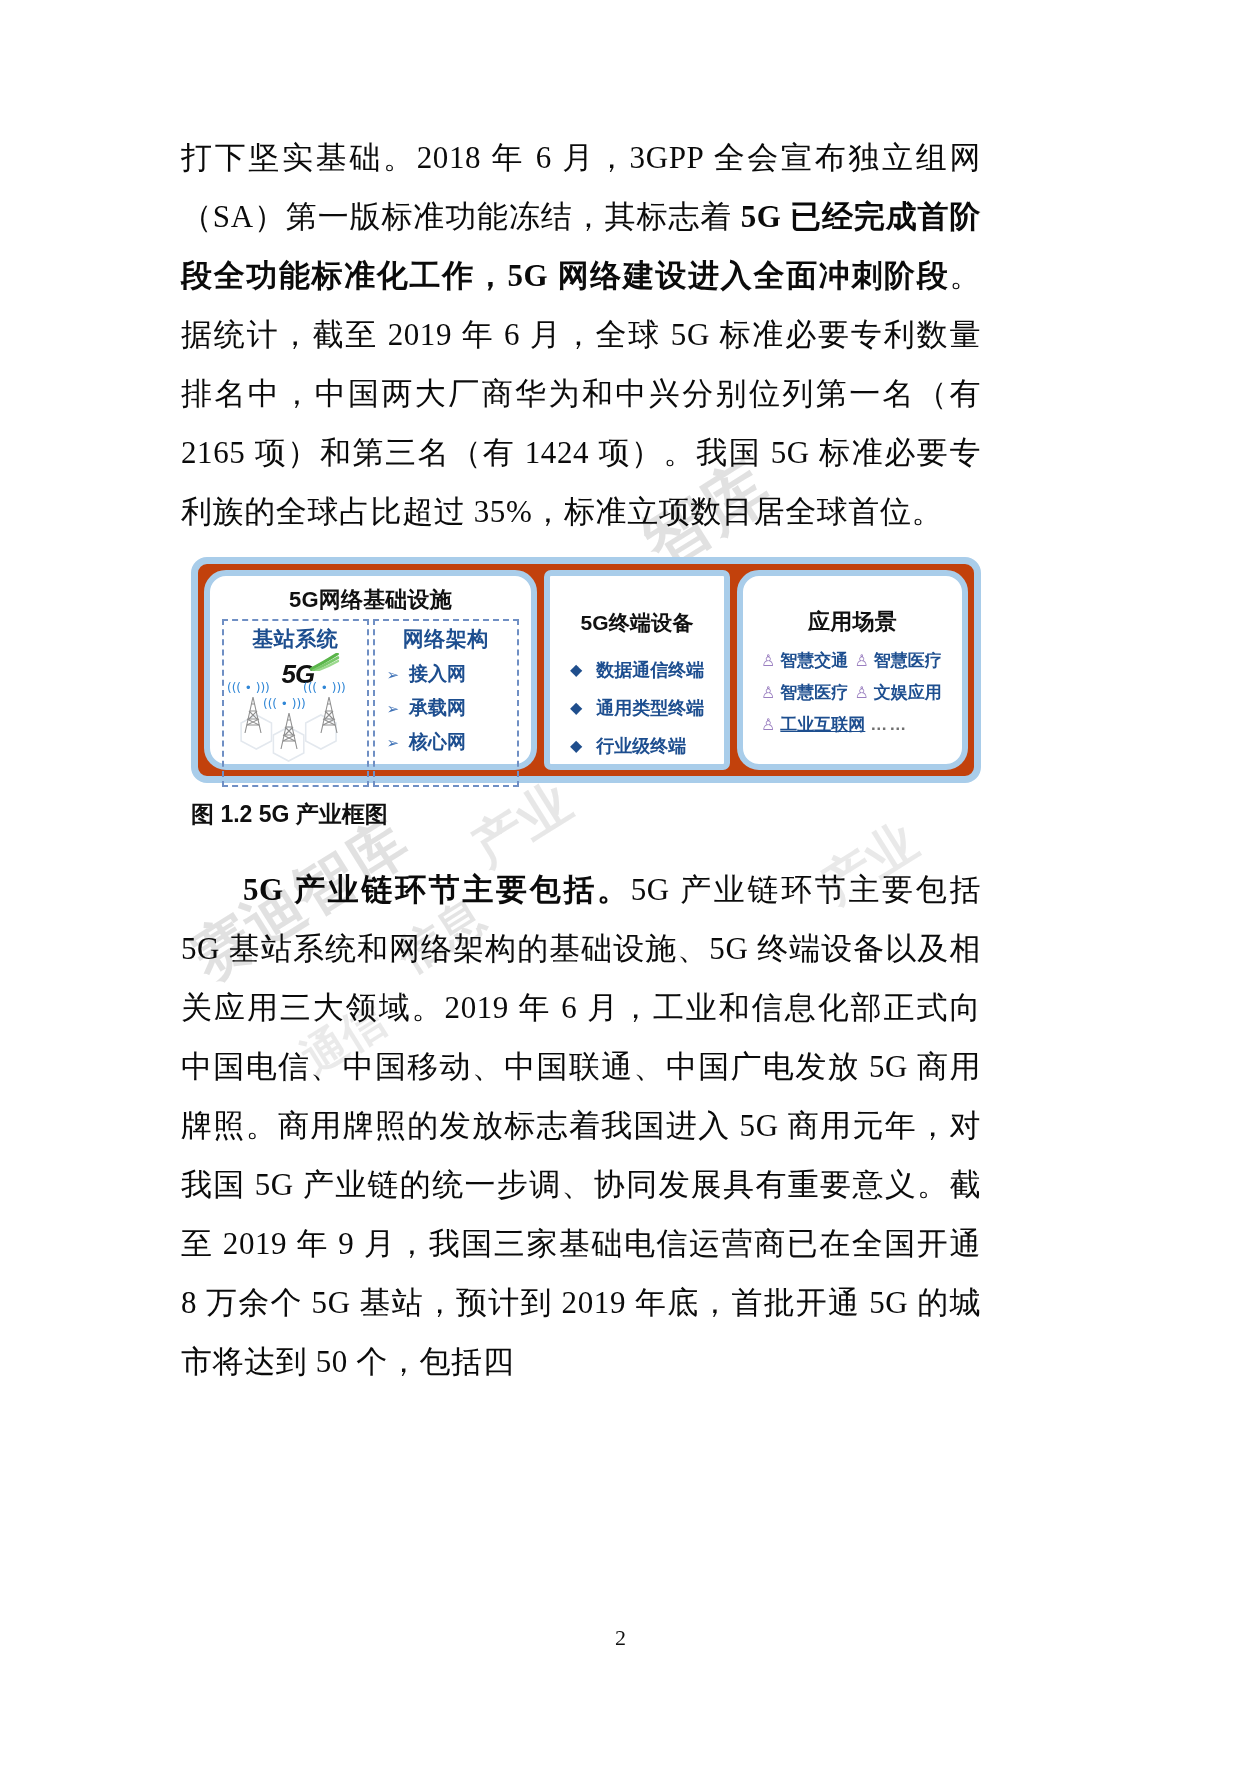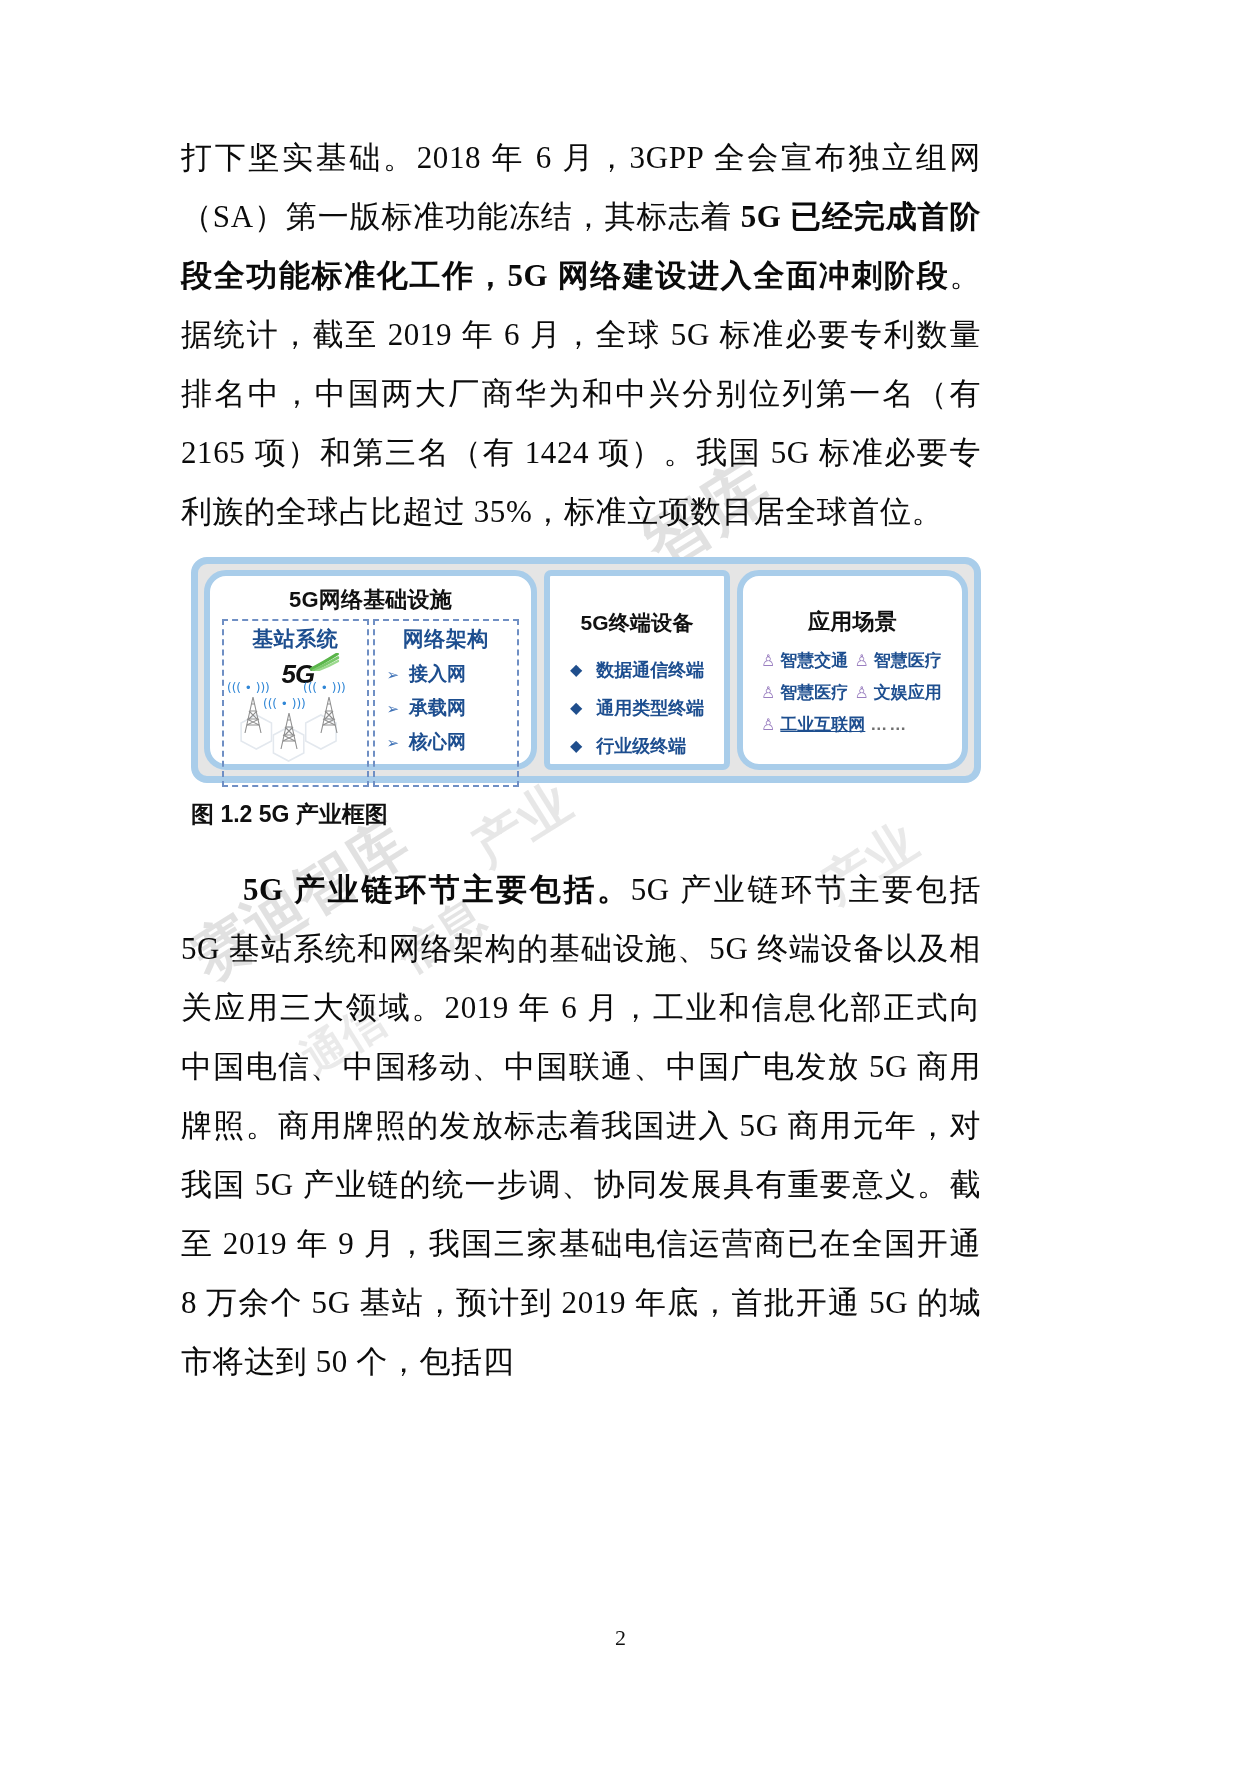--- a/index.html
+++ b/index.html
@@ -69,21 +69,21 @@
     margin: 16px 0 0 10px;
     width: 790px;
   }
   .fig-outer {
     position: relative;
     box-sizing: border-box;
     width: 790px;
     height: 226px;
     border: 7px solid #a9cdea;
     border-radius: 16px;
-    background: #e5e5e5;
+    background: #c2410c;
     display: flex;
     align-items: stretch;
     padding: 6px;
     gap: 7px;
   }
   .fig-card {
     background: #ffffff;
     border: 6px solid #a9cdea;
     border-radius: 22px;
     box-sizing: border-box;

